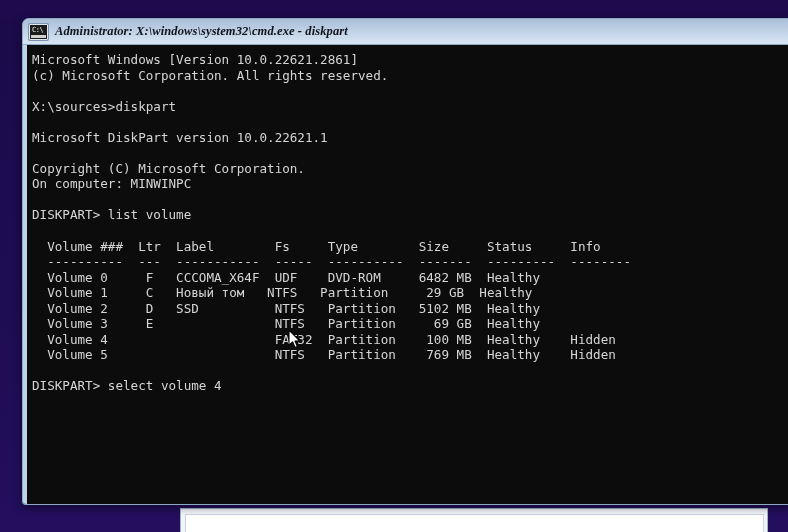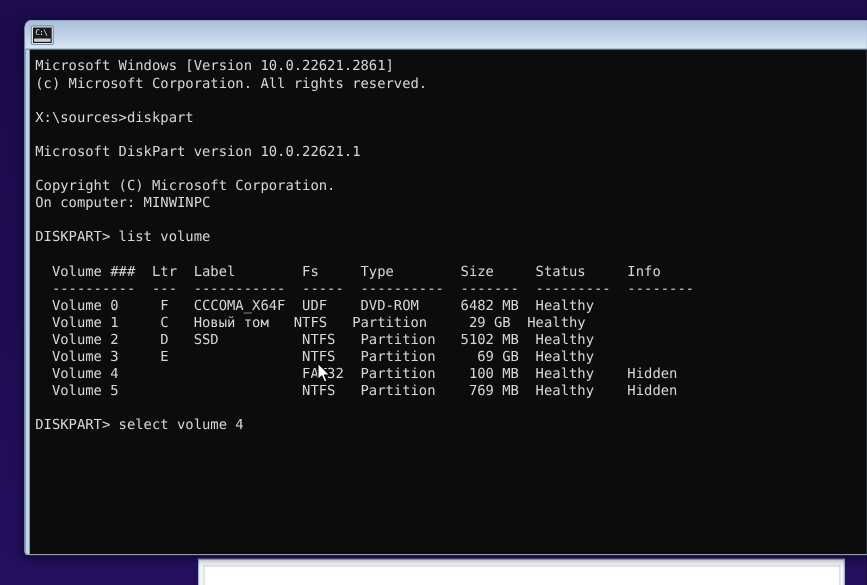--- a/index.html
+++ b/index.html
@@ -158,20 +158,21 @@
   <div id="back-window-inner"></div>
 </div>
 
 <div id="console-window">
 
   <div id="title-bar">
     <div id="cmd-icon">
       <span class="glyph">C:\</span>
       <span class="bar"></span>
     </div>
+    <span id="title-text">Administrator: X:\windows\system32\cmd.exe - diskpart</span>
   </div>
 
   <div id="console-body">
     <pre id="console-text">Microsoft Windows [Version 10.0.22621.2861]
 (c) Microsoft Corporation. All rights reserved.
 
 X:\sources&gt;diskpart
 
 Microsoft DiskPart version 10.0.22621.1
 

